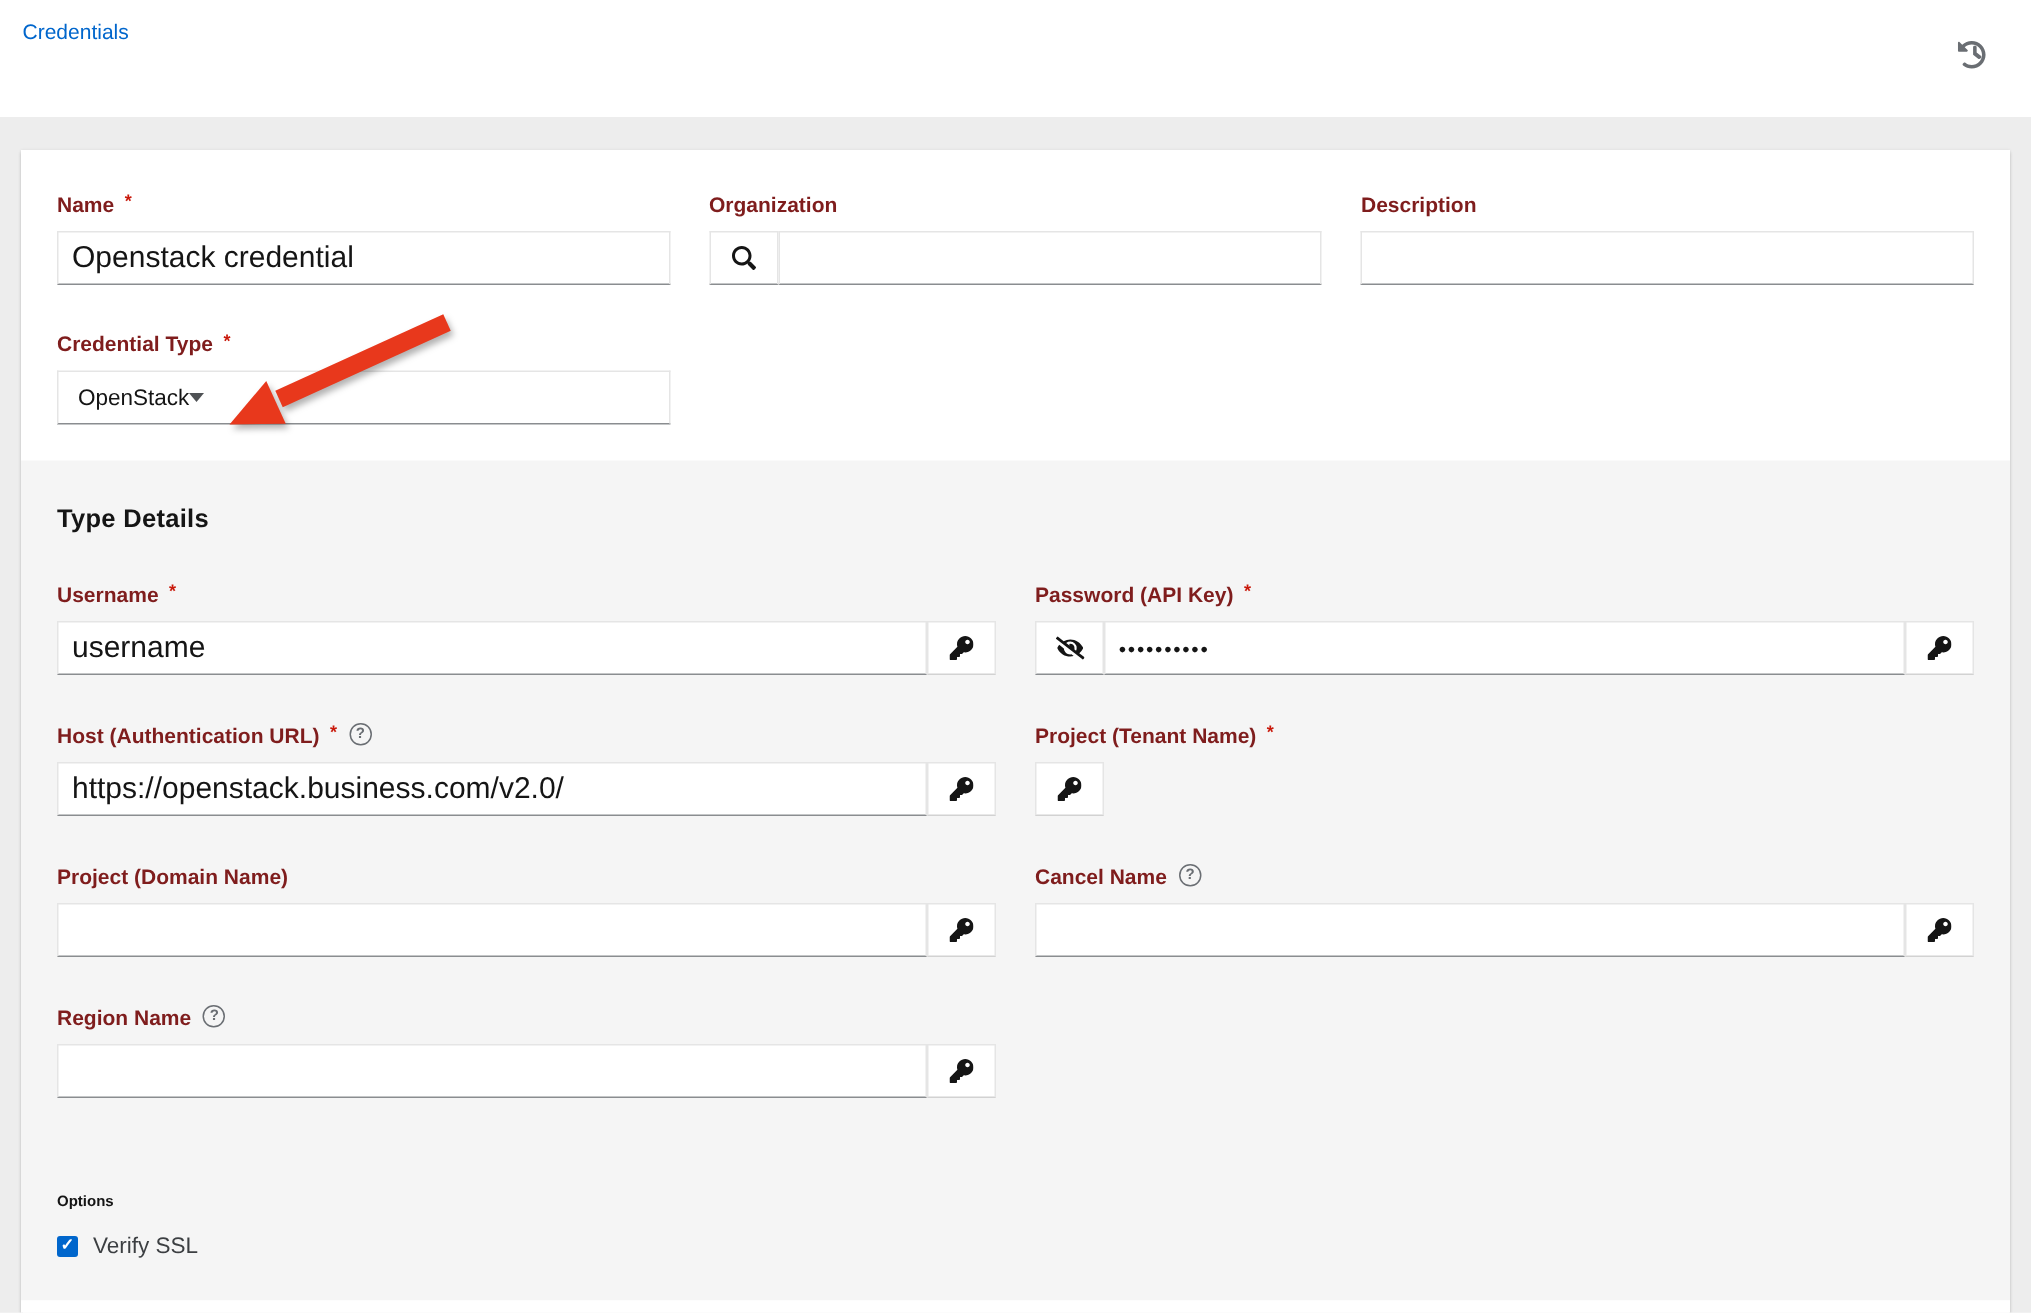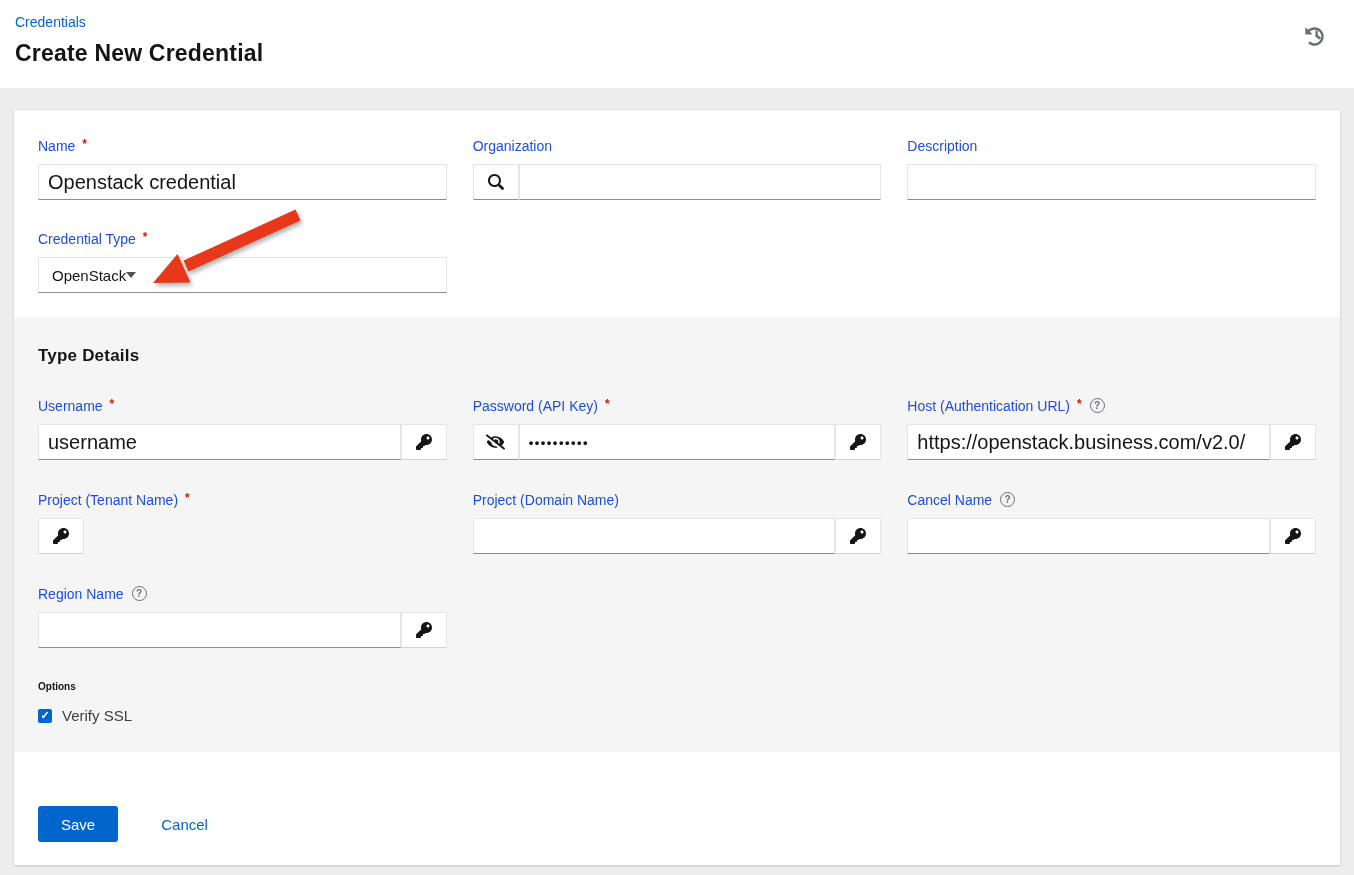--- a/index.html
+++ b/index.html
@@ -6,39 +6,39 @@
   html,body { width:1354px; height:875px; }
   body {
     font-family: "Liberation Sans", sans-serif;
     background:#ededed;
     color:#151515;
     position:relative;
     overflow:hidden;
   }
   
   .page-header {
-    background:#fff; height:88px; padding:13px 16px 0 15px; position:relative;
+    background:#fff; height:78px; padding:13px 16px 0 15px; position:relative;
   }
   .breadcrumb a { color:#0066cc; font-size:14px; text-decoration:none; }
   .page-title { font-size:23px; font-weight:600; margin-top:9px; letter-spacing:.2px; }
   .history-btn {
     position:absolute; top:25px; right:28px; background:none; border:none; cursor:pointer;
     color:#6a6e73; padding:2px;
   }
   
   .card {
     margin:22px 14px 0 14px;
     background:#fff;
     box-shadow:0 1px 2px rgba(3,3,3,.16), 0 0 2px rgba(3,3,3,.08);
   }
   .section-top { padding:27px 24px 24px 24px; }
   .grid3 { display:grid; grid-template-columns:1fr 1fr 1fr; column-gap:26px; }
   .form-group { margin-bottom:0; }
   .field-label-row { display:flex; align-items:center; margin-bottom:10px; height:17px; }
-  .field-label { font-size:14px; font-weight:normal; color:#1d4ed8; }
+  .field-label { font-size:14px; font-weight:bold; color:#7f1d1d; }
   .req { color:#c9190b; font-size:12px; font-weight:bold; margin-left:7px; position:relative; top:-2px; }
   .qmark {
     margin-left:8px; width:15px; height:15px; border:1px solid #6a6e73; border-radius:50%;
     color:#6a6e73; font-size:10px; font-weight:bold; display:inline-flex;
     align-items:center; justify-content:center; cursor:pointer; flex:0 0 auto;
   }
   .pf-input {
     width:100%; height:36px; background:#fff;
     border:1px solid #e5e5e5; border-bottom:1px solid #8a8d90;
     font-family:"Liberation Sans", sans-serif;
@@ -59,21 +59,21 @@
     font-size:15px;
   }
   .caret-down {
     width:0; height:0; border-left:5px solid transparent; border-right:5px solid transparent;
     border-top:6px solid #4f5255;
   }
   .row2 { margin-top:30px; }
   
   .section-details { background:#f5f5f5; padding:26px 24px 28px 24px; }
   .td-heading { font-size:17px; font-weight:bold; margin:3px 0 31px 0; letter-spacing:.2px; }
-  .details-grid { display:grid; grid-template-columns:1fr 1fr 1fr; column-gap:26px; row-gap:31px; }
+  .details-grid { display:grid; grid-template-columns:1fr 1fr; column-gap:26px; row-gap:31px; }
   .pw-dots { font-weight:bold; letter-spacing:1.5px; font-size:13px; }
   .options { margin-top:33px; }
   .options-label { font-size:10px; font-weight:bold; margin-bottom:15px; }
   .check-row { display:flex; align-items:center; cursor:pointer; }
   .checkbox {
     width:14px; height:14px; background:#0066cc; border-radius:2px; margin-right:10px;
     display:flex; align-items:center; justify-content:center; flex:0 0 auto;
   }
   .checkbox .tick { color:#fff; font-size:11px; font-weight:bold; line-height:1; }
   .check-label { font-size:15px; color:#3c3f42; }
@@ -88,21 +88,20 @@
   .arrow-overlay { position:absolute; left:0; top:0; pointer-events:none; z-index:9; }
   svg.icon { display:block; }
 </style>
 </head>
 <body>
 
 <div class="page-header">
   <div class="breadcrumb">
     <a href="#">Credentials</a>
   </div>
-  <div class="page-title">Create New Credential</div>
   <button class="history-btn">
     <span>
       <svg class="icon" width="19" height="19" viewBox="0 0 512 512" fill="currentColor">
           <path d="M504 255.531c.253 136.64-111.18 248.372-247.82 248.468-59.015.042-113.223-20.53-155.822-54.911-11.077-8.94-11.905-25.541-1.839-35.607l11.267-11.267c8.609-8.609 22.353-9.551 31.891-1.984C173.062 425.135 212.781 440 256 440c101.705 0 184-82.311 184-184 0-101.705-82.311-184-184-184-48.814 0-93.149 18.969-126.068 49.932l50.754 50.754c10.08 10.08 2.941 27.314-11.313 27.314H24c-8.837 0-16-7.163-16-16V38.627c0-14.254 17.234-21.393 27.314-11.314l49.372 49.372C129.209 31.084 189.552 8 255.352 8 391.815 8 503.747 119.063 504 255.531zM413.12 321.774l9.869-12.63c8.147-10.426 6.299-25.479-4.128-33.626L344 216.444V120c0-13.255-10.745-24-24-24h-16c-13.255 0-24 10.745-24 24v135.556l91.494 71.452c10.427 8.147 25.479 6.3 33.626-4.127z"></path>
         </svg>
     </span>
   </button>
 </div>
 
 <div class="card">

